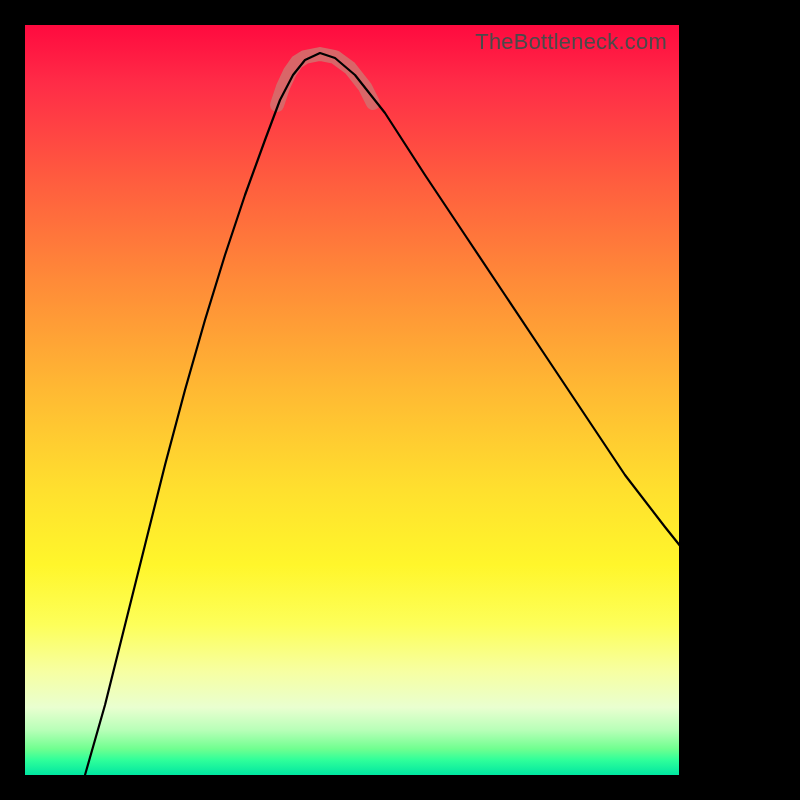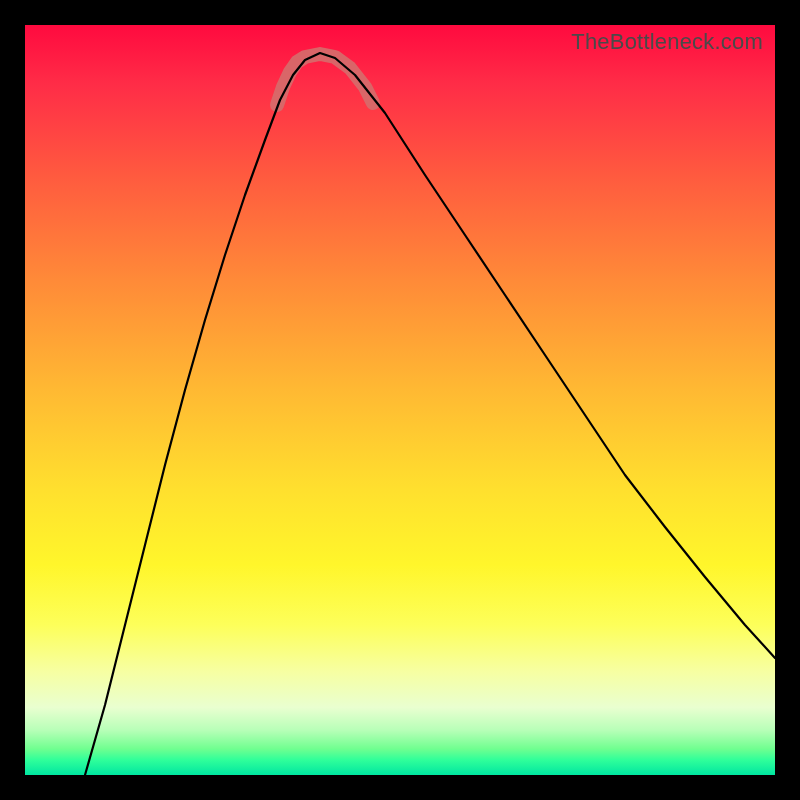--- a/index.html
+++ b/index.html
@@ -8,21 +8,21 @@
     width: 800px;
     height: 800px;
     background: #000;
     overflow: hidden;
     font-family: Arial, Helvetica, sans-serif;
   }
   .frame {
     position: absolute;
     left: 25px;
     top: 25px;
-    width: 750px;
+    width: 654px;
     height: 750px;
     background: linear-gradient(to bottom,
       #ff0a3f 0%,
       #ff2d47 8%,
       #ff5a3f 20%,
       #ff8a38 34%,
       #ffb733 48%,
       #ffe02e 62%,
       #fff62b 72%,
       #fdff5a 80%,

